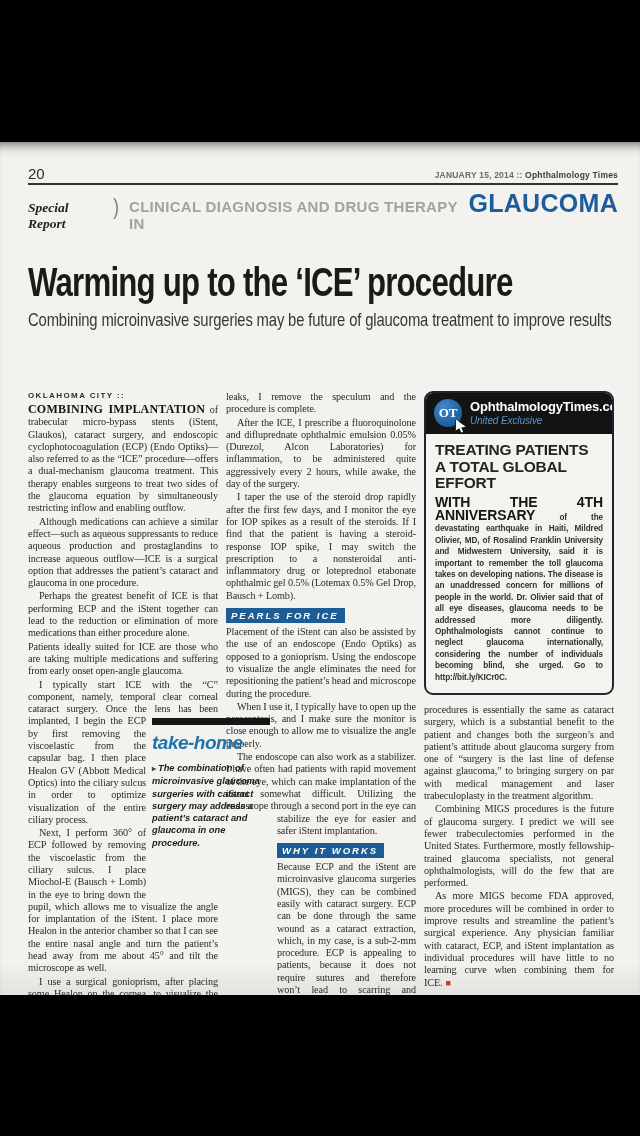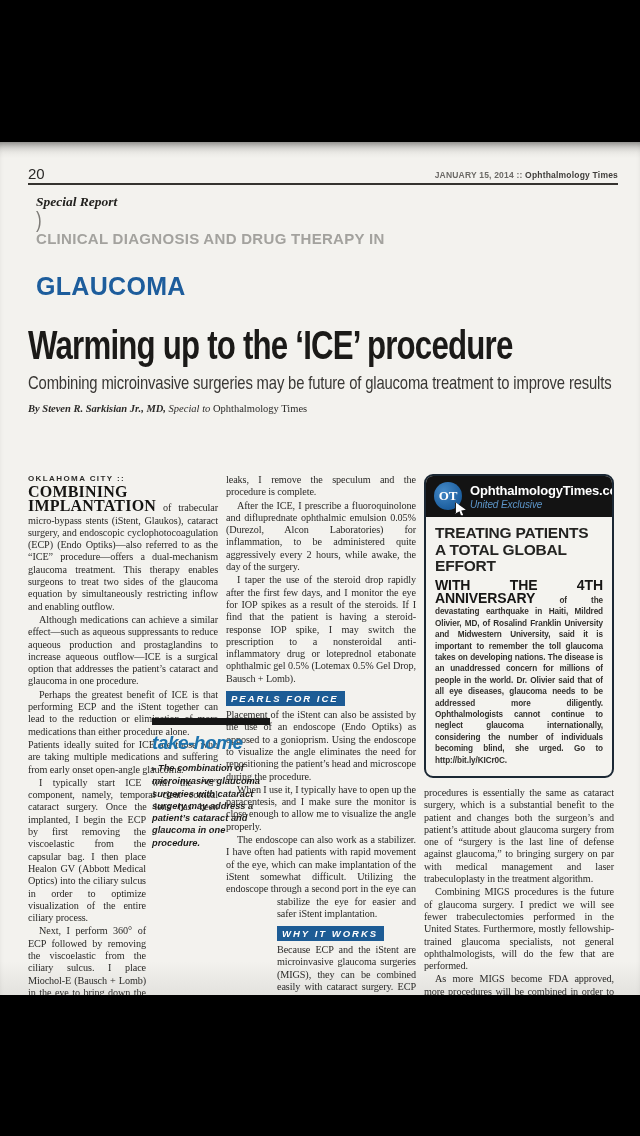--- a/index.html
+++ b/index.html
@@ -17,65 +17,65 @@
   .page-inner { padding:23px 22px 0 28px; position:relative; height:100%; }
 
   
   .masthead { display:flex; justify-content:space-between; align-items:flex-end;
     border-bottom:2px solid #35332f; padding-bottom:1px; }
   .pg-num { font:15px "Liberation Sans", sans-serif; color:#2b2a28; }
   .issue { font:bold 8.5px "Liberation Sans", sans-serif; color:#3f3d3a; letter-spacing:.2px; padding-bottom:2px;}
   .issue .date { color:#6b6965; }
 
   
-  .kicker-row { display:flex; align-items:baseline; margin-top:9px;flex-direction:column; }
+  .kicker-row { display:flex; align-items:baseline; margin-top:9px; }
   .special-report { font:bold italic 13.5px "Liberation Serif", serif; color:#23221f; }
   .bracket { font:300 17px "Liberation Sans", sans-serif; color:#7d7b77; margin:0 10px 0 8px; transform:scaleY(1.3); display:inline-block;}
   .kicker { font:bold 15px "Liberation Sans", sans-serif; color:#a3a29e; letter-spacing:.3px; margin-right:8px; }
-  .kicker-topic { font:bold 25px "Liberation Sans", sans-serif; color:#1d5d9c; letter-spacing:.3px; line-height:18px;margin-top:30px; }
+  .kicker-topic { font:bold 25px "Liberation Sans", sans-serif; color:#1d5d9c; letter-spacing:.3px; line-height:18px; }
 
   
   .headline { margin-top:30px; font:bold 40px/40px "Liberation Sans", sans-serif;
     color:#1b1a18; letter-spacing:-1px; white-space:nowrap;
     transform:scaleX(.78); transform-origin:0 50%; }
   .deck { margin-top:7px; font:19px "Liberation Sans", sans-serif; color:#393734;
     letter-spacing:-.2px; white-space:nowrap; transform:scaleX(.78); transform-origin:0 50%; }
   .byline { margin-top:9px; font:10.5px "Liberation Serif", serif; color:#2c2b29; }
   .byline .ba { font-weight:bold; font-style:italic; }
   .byline .bs { font-style:italic; }
 
   
   .cols { display:flex; gap:8px; margin-top:24px; }
   .col { width:190px; flex:0 0 190px; font-size:10.2px; line-height:12.3px; color:#2a2927;
     letter-spacing:-.1px;margin-top:36px; }
   .col p { margin:0 0 1px; text-align:justify; }
   .ind { text-indent:11px; }
   .dateline { font:bold 8px "Liberation Sans", sans-serif; letter-spacing:1.4px; color:#2e2d2a; margin-bottom:3px; }
-  .lead-in { font-weight:bold; font-size:16px; letter-spacing:.2px; color:#151412; }
+  .lead-in { font-weight:bold; font-size:12px; letter-spacing:.2px; color:#151412; }
 
   .sec-h-wrap { margin:6px 0 3px; }
   .sec-h { display:inline-block; background:#1d5c95; color:#fff;
     font:bold italic 9.5px "Liberation Sans", sans-serif; letter-spacing:2px;
     padding:2px 6px 2px 5px; }
 
   
   .fl-r { float:right; width:66px; height:184px; margin-left:6px; }
   .fl-l { float:left; width:45px; height:186px; margin-right:6px; }
 
   
   .takehome { position:absolute; left:152px; top:576px; width:118px; }
   .th-bar { height:7px; background:#161616; margin-bottom:7px; }
   .th-label { color:#1e74ae; font:bold italic 19px "Liberation Sans", sans-serif; letter-spacing:-.5px; }
   .th-text { margin-top:8px; font:bold italic 9.3px/12.3px "Liberation Sans", sans-serif; color:#1c1c1a; }
   .th-bullet { color:#444; font-style:normal; margin-right:2px; font-size:8px; }
 
   
   .webbox { border:2px solid #1b2834; border-radius:9px; overflow:hidden;
     background:#f4f3ef; margin-bottom:9px; }
-  .webbox-head { background:#131313; padding:6px 8px 7px; display:flex; align-items:center; gap:8px; }
+  .webbox-head { background:#131313; padding:6px 8px 7px; display:flex; gap:8px; }
   .ot-circle { width:28px; height:28px; border-radius:50%; flex:0 0 28px;
     background:radial-gradient(circle at 35% 32%, #4489c7, #1c5e9e 70%);
     color:#fff; font:bold 13px "Liberation Serif", serif;
     display:flex; align-items:center; justify-content:center; position:relative; }
   .cursor { position:absolute; right:-5px; bottom:-6px; width:12px; height:14px;
     background:#fff; border:1px solid #222;
     clip-path:polygon(0 0, 90% 55%, 52% 60%, 68% 92%, 52% 100%, 38% 66%, 0 84%); }
   .webbox-headtext { display:flex; flex-direction:column; }
   .site { color:#fff; font:bold 13px "Liberation Sans", sans-serif; letter-spacing:-.2px; }
   .tagline { color:#5d96c9; font:italic 10px "Liberation Sans", sans-serif; margin-top:1px; }
@@ -112,23 +112,20 @@
 
     <div class="kicker-row">
       <span class="special-report">Special Report</span>
       <span class="bracket">)</span>
       <span class="kicker">CLINICAL DIAGNOSIS AND DRUG THERAPY IN</span>
       <span class="kicker-topic">GLAUCOMA</span>
     </div>
 
     <div class="headline">Warming up to the ‘ICE’ procedure</div>
     <div class="deck">Combining microinvasive surgeries may be future of glaucoma treatment to improve results</div>
-    <div class="byline">
-      <span class="ba">By Steven R. Sarkisian Jr., MD,</span><span class="bs"> Special to </span><span>Ophthalmology Times</span>
-    </div>
 
     <div class="cols">
 
       <div class="col">
         <div class="dateline">OKLAHOMA CITY ::</div>
         <p><span class="lead-in">COMBINING IMPLANTATION</span><span> of trabecular micro-bypass stents (iStent, Glaukos), cataract surgery, and endoscopic cyclophotocoagulation (ECP) (Endo Optiks)—also referred to as the “ICE” procedure—offers a dual-mechanism glaucoma treatment. This therapy enables surgeons to treat two sides of the glaucoma equation by simultaneously restricting inflow and enabling outflow.</span></p>
         <p class="ind">Although medications can achieve a similar effect—such as aqueous suppressants to reduce aqueous production and prostaglandins to increase aqueous outflow—ICE is a surgical option that addresses the patient’s cataract and glaucoma in one procedure.</p>
         <p class="ind">Perhaps the greatest benefit of ICE is that performing ECP and the iStent together can lead to the reduction or elimination of more medications than either procedure alone.</p>
         <p>Patients ideally suited for ICE are those who are taking multiple medications and suffering from early onset open-angle glaucoma.</p>
         <p class="ind"><span>I typically start ICE with the “C” component, namely, temporal clear corneal cataract surgery. Once the lens has been implanted, I </span><span class="fl-r"></span><span>begin the ECP by first removing the viscoelastic from the capsular bag. I then place Healon GV (Abbott Medical Optics) into the ciliary sulcus in order to optimize visualization of the entire ciliary process.</span></p>

